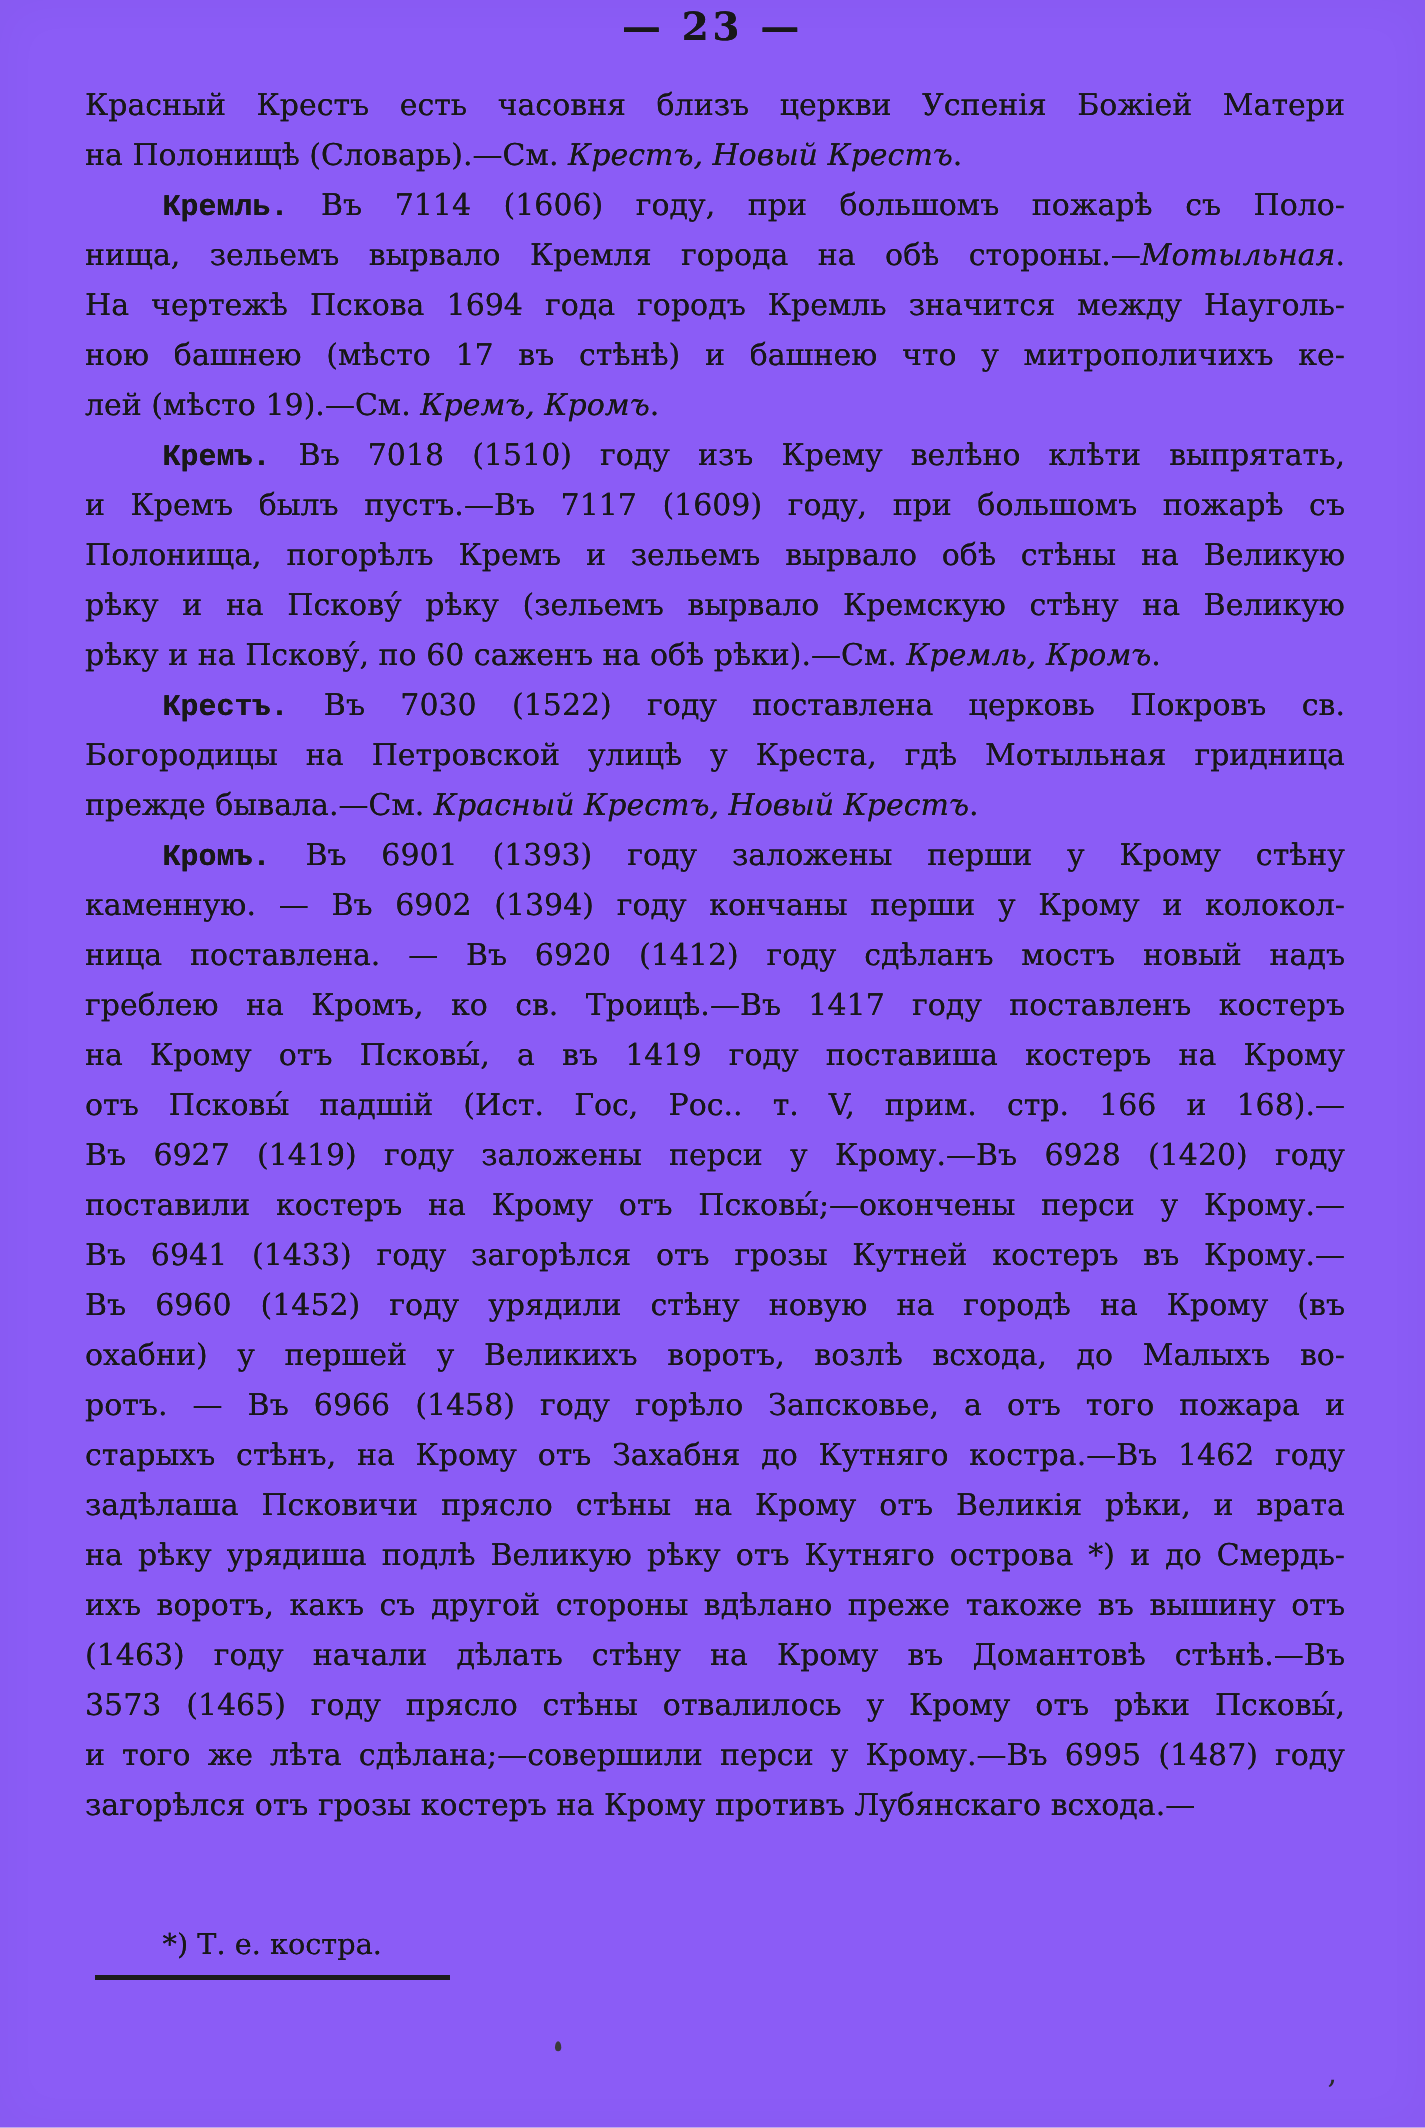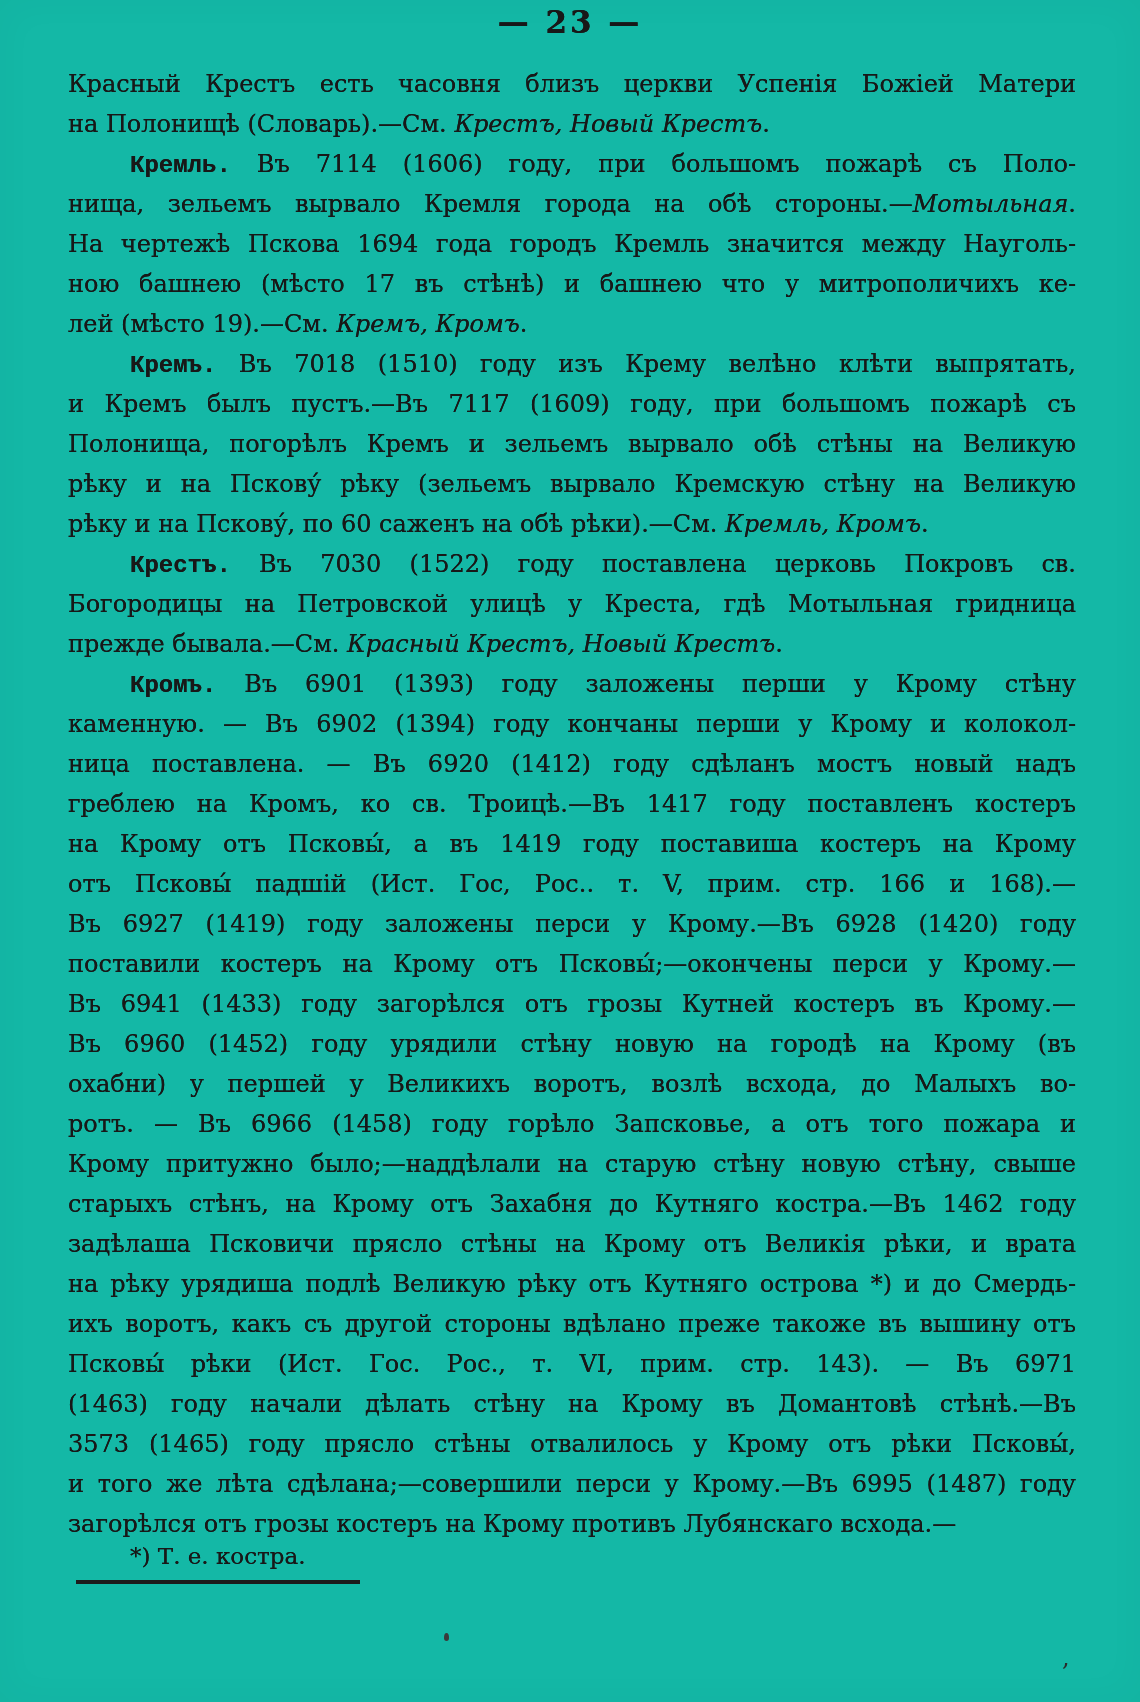--- a/index.html
+++ b/index.html
@@ -1,19 +1,19 @@
 <!DOCTYPE html>
 <html><head>
 <meta charset="utf-8">
 <style>
   html,body{margin:0;padding:0;background:#e9e9e6;}
   .page{
     position:relative;
     width:1140px;height:1702px;
-    background:#14b8a6;
+    background:#8b5cf6;
     font-family:"DejaVu Serif","Liberation Serif",serif;
     color:#181818;
     overflow:hidden;
     box-shadow:inset 0 0 40px rgba(0,0,0,0.03);
   }
   .pagenum{
     position:absolute;top:4px;left:0;width:100%;
     text-align:center;font-size:31px;font-weight:bold;
     letter-spacing:3px;
     text-shadow:0 0 0.5px currentColor;
@@ -79,26 +79,24 @@
       <div class="line"><span class="seg-n">ница поставлена. — Въ 6920 (1412) году сдѣланъ мостъ новый надъ</span></div>
       <div class="line"><span class="seg-n">греблею на Кромъ, ко св. Троицѣ.—Въ 1417 году поставленъ костеръ</span></div>
       <div class="line"><span class="seg-n">на Крому отъ Псковы́, а въ 1419 году поставиша костеръ на Крому</span></div>
       <div class="line"><span class="seg-n">отъ Псковы́ падшій (Ист. Гос, Рос.. т. V, прим. стр. 166 и 168).—</span></div>
       <div class="line"><span class="seg-n">Въ 6927 (1419) году заложены перси у Крому.—Въ 6928 (1420) году</span></div>
       <div class="line"><span class="seg-n">поставили костеръ на Крому отъ Псковы́;—окончены перси у Крому.—</span></div>
       <div class="line"><span class="seg-n">Въ 6941 (1433) году загорѣлся отъ грозы Кутней костеръ въ Крому.—</span></div>
       <div class="line"><span class="seg-n">Въ 6960 (1452) году урядили стѣну новую на городѣ на Крому (въ</span></div>
       <div class="line"><span class="seg-n">охабни) у першей у Великихъ воротъ, возлѣ всхода, до Малыхъ во-</span></div>
       <div class="line"><span class="seg-n">ротъ. — Въ 6966 (1458) году горѣло Запсковье, а отъ того пожара и</span></div>
-      <div class="line"><span class="seg-n">Крому притужно было;—наддѣлали на старую стѣну новую стѣну, свыше</span></div>
       <div class="line"><span class="seg-n">старыхъ стѣнъ, на Крому отъ Захабня до Кутняго костра.—Въ 1462 году</span></div>
       <div class="line"><span class="seg-n">задѣлаша Псковичи прясло стѣны на Крому отъ Великія рѣки, и врата</span></div>
       <div class="line"><span class="seg-n">на рѣку урядиша подлѣ Великую рѣку отъ Кутняго острова *) и до Смердь-</span></div>
       <div class="line"><span class="seg-n">ихъ воротъ, какъ съ другой стороны вдѣлано преже такоже въ вышину отъ</span></div>
-      <div class="line"><span class="seg-n">Псковы́ рѣки (Ист. Гос. Рос., т. VI, прим. стр. 143). — Въ 6971</span></div>
       <div class="line"><span class="seg-n">(1463) году начали дѣлать стѣну на Крому въ Домантовѣ стѣнѣ.—Въ</span></div>
       <div class="line"><span class="seg-n">3573 (1465) году прясло стѣны отвалилось у Крому отъ рѣки Псковы́,</span></div>
       <div class="line"><span class="seg-n">и того же лѣта сдѣлана;—совершили перси у Крому.—Въ 6995 (1487) году</span></div>
       <div class="line pend"><span class="seg-n">загорѣлся отъ грозы костеръ на Крому противъ Лубянскаго всхода.—</span></div>
     </div>
 
   <div class="footrule"></div>
 
   <div class="footnote">*) Т. е. костра.</div>
 

